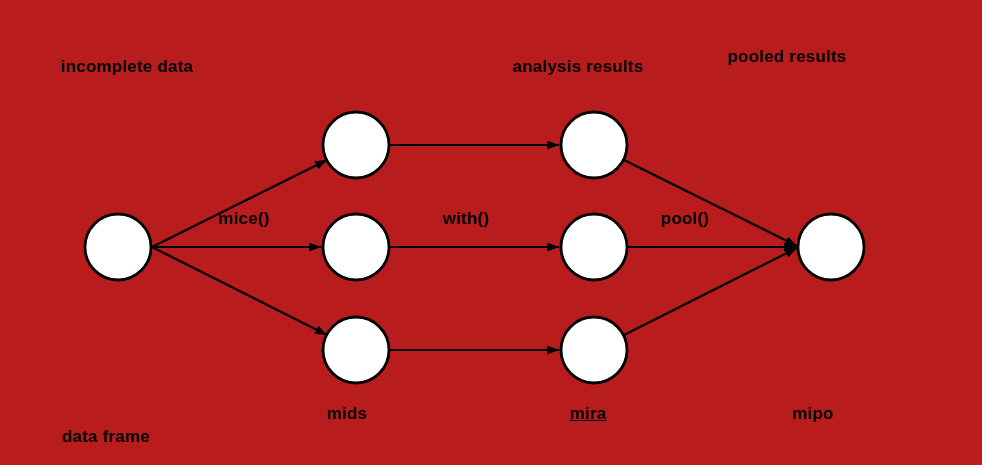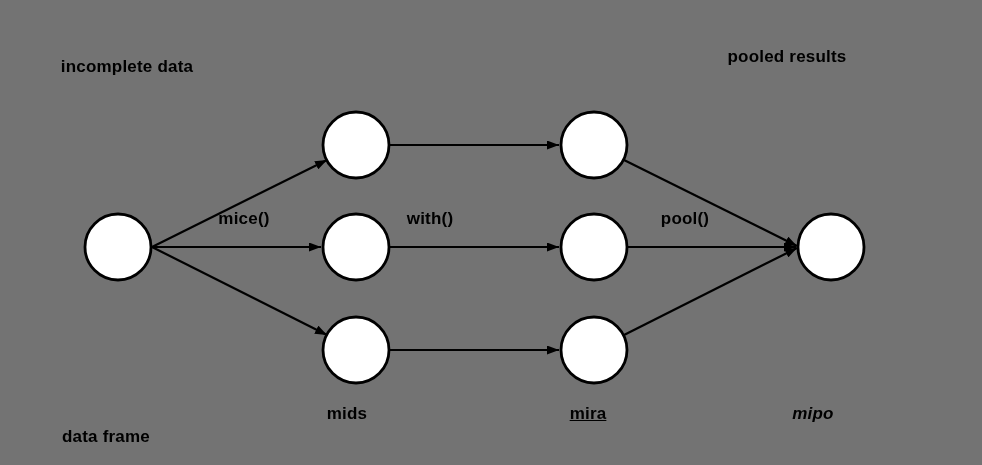--- a/index.html
+++ b/index.html
@@ -4,21 +4,21 @@
 <style>
   html, body {
     margin: 0;
     padding: 0;
     background: #ffffff;
   }
   .diagram-wrap {
     position: relative;
     width: 982px;
     height: 465px;
-    background: #737373;
+    background: #b91c1c;
     font-family: "Liberation Sans", "DejaVu Sans", sans-serif;
     overflow: hidden;
   }
   .diagram-wrap svg {
     position: absolute;
     left: 0;
     top: 0;
   }
   .lbl {
     position: absolute;
@@ -71,24 +71,25 @@
     <circle class="node-circle" cx="356" cy="350" r="33"></circle>
 
     <circle class="node-circle" cx="594" cy="145" r="33"></circle>
     <circle class="node-circle" cx="594" cy="247" r="33"></circle>
     <circle class="node-circle" cx="594" cy="350" r="33"></circle>
 
     <circle class="node-circle" cx="831" cy="247" r="33"></circle>
   </svg>
 
   <div class="lbl" style="left:127px; top:67px;">incomplete data</div>
+  <div class="lbl" style="left:578px; top:67px;">analysis results</div>
   <div class="lbl" style="left:787px; top:57px;text-align:right;">pooled results</div>
 
   <div class="lbl" style="left:244px; top:219px;">mice()</div>
-  <div class="lbl" style="left:430px; top:219px;">with()</div>
+  <div class="lbl" style="left:466px; top:219px;">with()</div>
   <div class="lbl" style="left:685px; top:219px;text-align:right;">pool()</div>
 
   <div class="lbl" style="left:106px; top:437px;">data frame</div>
   <div class="lbl" style="left:347px; top:414px;">mids</div>
   <div class="lbl" style="left:588px; top:414px;text-decoration:underline;">mira</div>
-  <div class="lbl" style="left:813px; top:414px;font-style:italic;">mipo</div>
+  <div class="lbl" style="left:813px; top:414px;">mipo</div>
 
 </div>
 
 </body></html>

